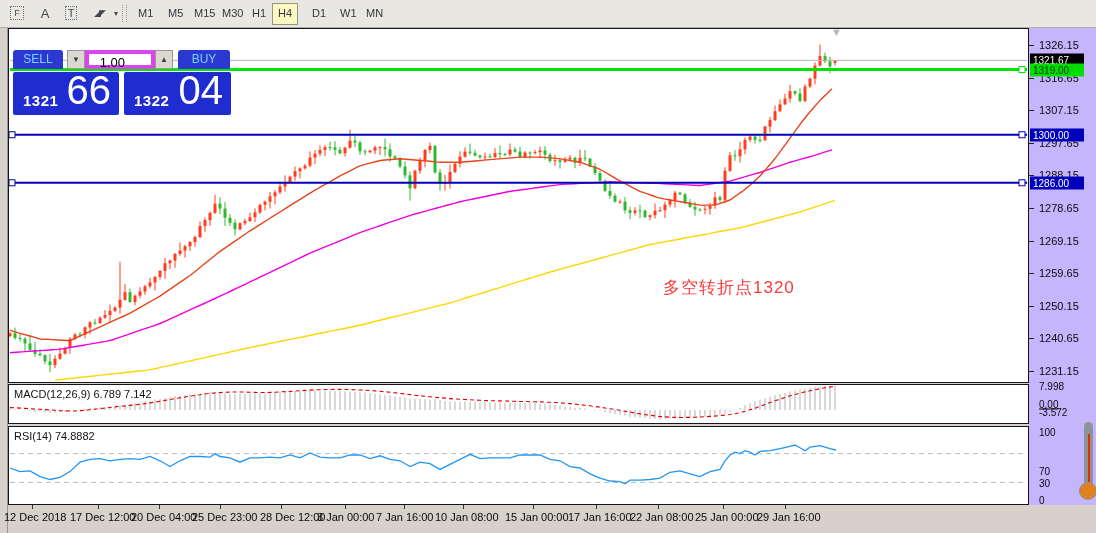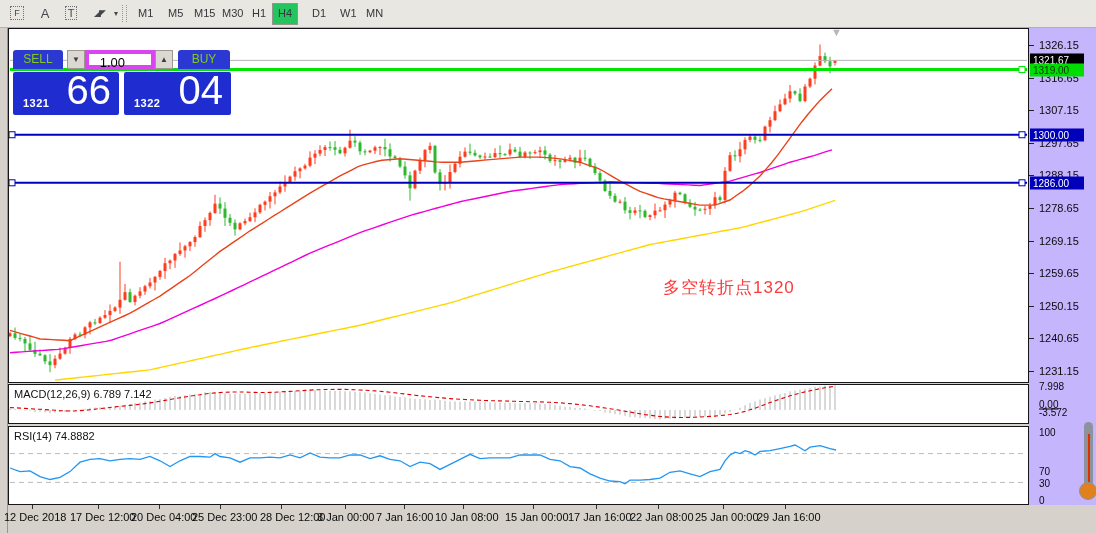--- a/index.html
+++ b/index.html
@@ -1,36 +1,36 @@
 <!DOCTYPE html>
 <html><head>
 <meta charset="utf-8">
 <style>
   html,body{margin:0;padding:0;background:#d6d2cb;font-family:"Liberation Sans",sans-serif;}
   #root{position:relative;width:1096px;height:533px;overflow:hidden;background:#d6d2cb;}
   
   #toolbar{position:absolute;left:0;top:0;width:1096px;height:27px;background:#e9e7e2;border-bottom:1px solid #b3b0aa;}
   .toolbtn{position:absolute;top:3px;height:20px;display:flex;align-items:center;justify-content:center;color:#44474c;font-size:12px;}
   .tfbtn{position:absolute;top:3px;height:20px;line-height:20px;padding:0 6px;font-size:11px;color:#33363b;text-align:center;}
-  .tfbtn.active{background:#22c55e;border:1px solid #97948c;line-height:18px;padding:0 5px;}
+  .tfbtn.active{background:#fef9c3;border:1px solid #97948c;line-height:18px;padding:0 5px;}
   .grip{position:absolute;top:5px;width:3px;height:17px;border-left:1px dotted #9a978f;border-right:1px dotted #9a978f;}
   .dottedbox{border:1px dotted #6d7075;padding:0 2px;font-size:11px;color:#44474c;}
   
   .pane{position:absolute;background:#ffffff;border:1px solid #15151a;box-sizing:border-box;}
   #leftstrip{position:absolute;left:0;top:28px;width:7px;height:505px;background:#d6d2cb;border-right:1px solid #989590;}
   
   #chart-header{position:absolute;left:16px;top:33px;font-size:11px;color:#0a0a0a;z-index:30;white-space:nowrap;}
   #chart-header .tri{font-size:8px;vertical-align:1px;margin-right:4px;}
   
   #trade{position:absolute;left:13px;top:50px;z-index:40;font-family:"Liberation Sans",sans-serif;}
-  .tp-btn{position:absolute;background:#2b38d2;color:#84cc16;font-size:12px;text-align:center;line-height:19px;height:19px;border-radius:3px 3px 0 0;}
+  .tp-btn{position:absolute;background:#2b38d2;color:#7dd3fc;font-size:12px;text-align:center;line-height:19px;height:19px;border-radius:3px 3px 0 0;}
   .tp-spin{position:absolute;top:0;width:18px;height:19px;background:#dbd8d2;border:1px solid #9b988f;box-sizing:border-box;color:#3a3d42;font-size:8px;text-align:center;line-height:17px;}
   #tp-vol{position:absolute;left:72px;top:0;width:70px;height:19px;background:#fff;border:4px solid #d946ef;box-sizing:border-box;font-size:13px;color:#000;text-align:right;padding-right:26px;line-height:17px;}
   .tp-big{position:absolute;top:22px;width:106px;height:43px;background:#1f2cd0;color:#fff;border-radius:2px;}
-  .tp-big .small{position:absolute;left:10px;bottom:6px;font-size:11px;font-weight:bold;letter-spacing:0.5px;}
+  .tp-big .small{position:absolute;left:10px;bottom:6px;font-size:15px;font-weight:bold;letter-spacing:0.5px;}
   .tp-big .big{position:absolute;right:8px;top:-4px;font-size:40px;font-weight:300;}
   
   .ptick{position:absolute;left:10px;font-size:11px;color:#0a0a0a;transform:translateY(-50%);white-space:nowrap;}
   .pdash{position:absolute;left:0;width:5px;height:1px;background:#222;}
   .badge{position:absolute;left:1px;font-size:10px;padding:0 3px;height:13px;line-height:13px;transform:translateY(-50%);min-width:48px;}
   .scale-lab{position:absolute;left:10px;font-size:10px;color:#0a0a0a;transform:translateY(-50%);}
   .tlabel{position:absolute;top:6px;font-size:11px;color:#0a0a0a;white-space:nowrap;}
   .ttick{position:absolute;top:0;width:1px;height:4px;background:#333;}
   .pane-label{position:absolute;font-size:11px;color:#111;z-index:5;}
   

